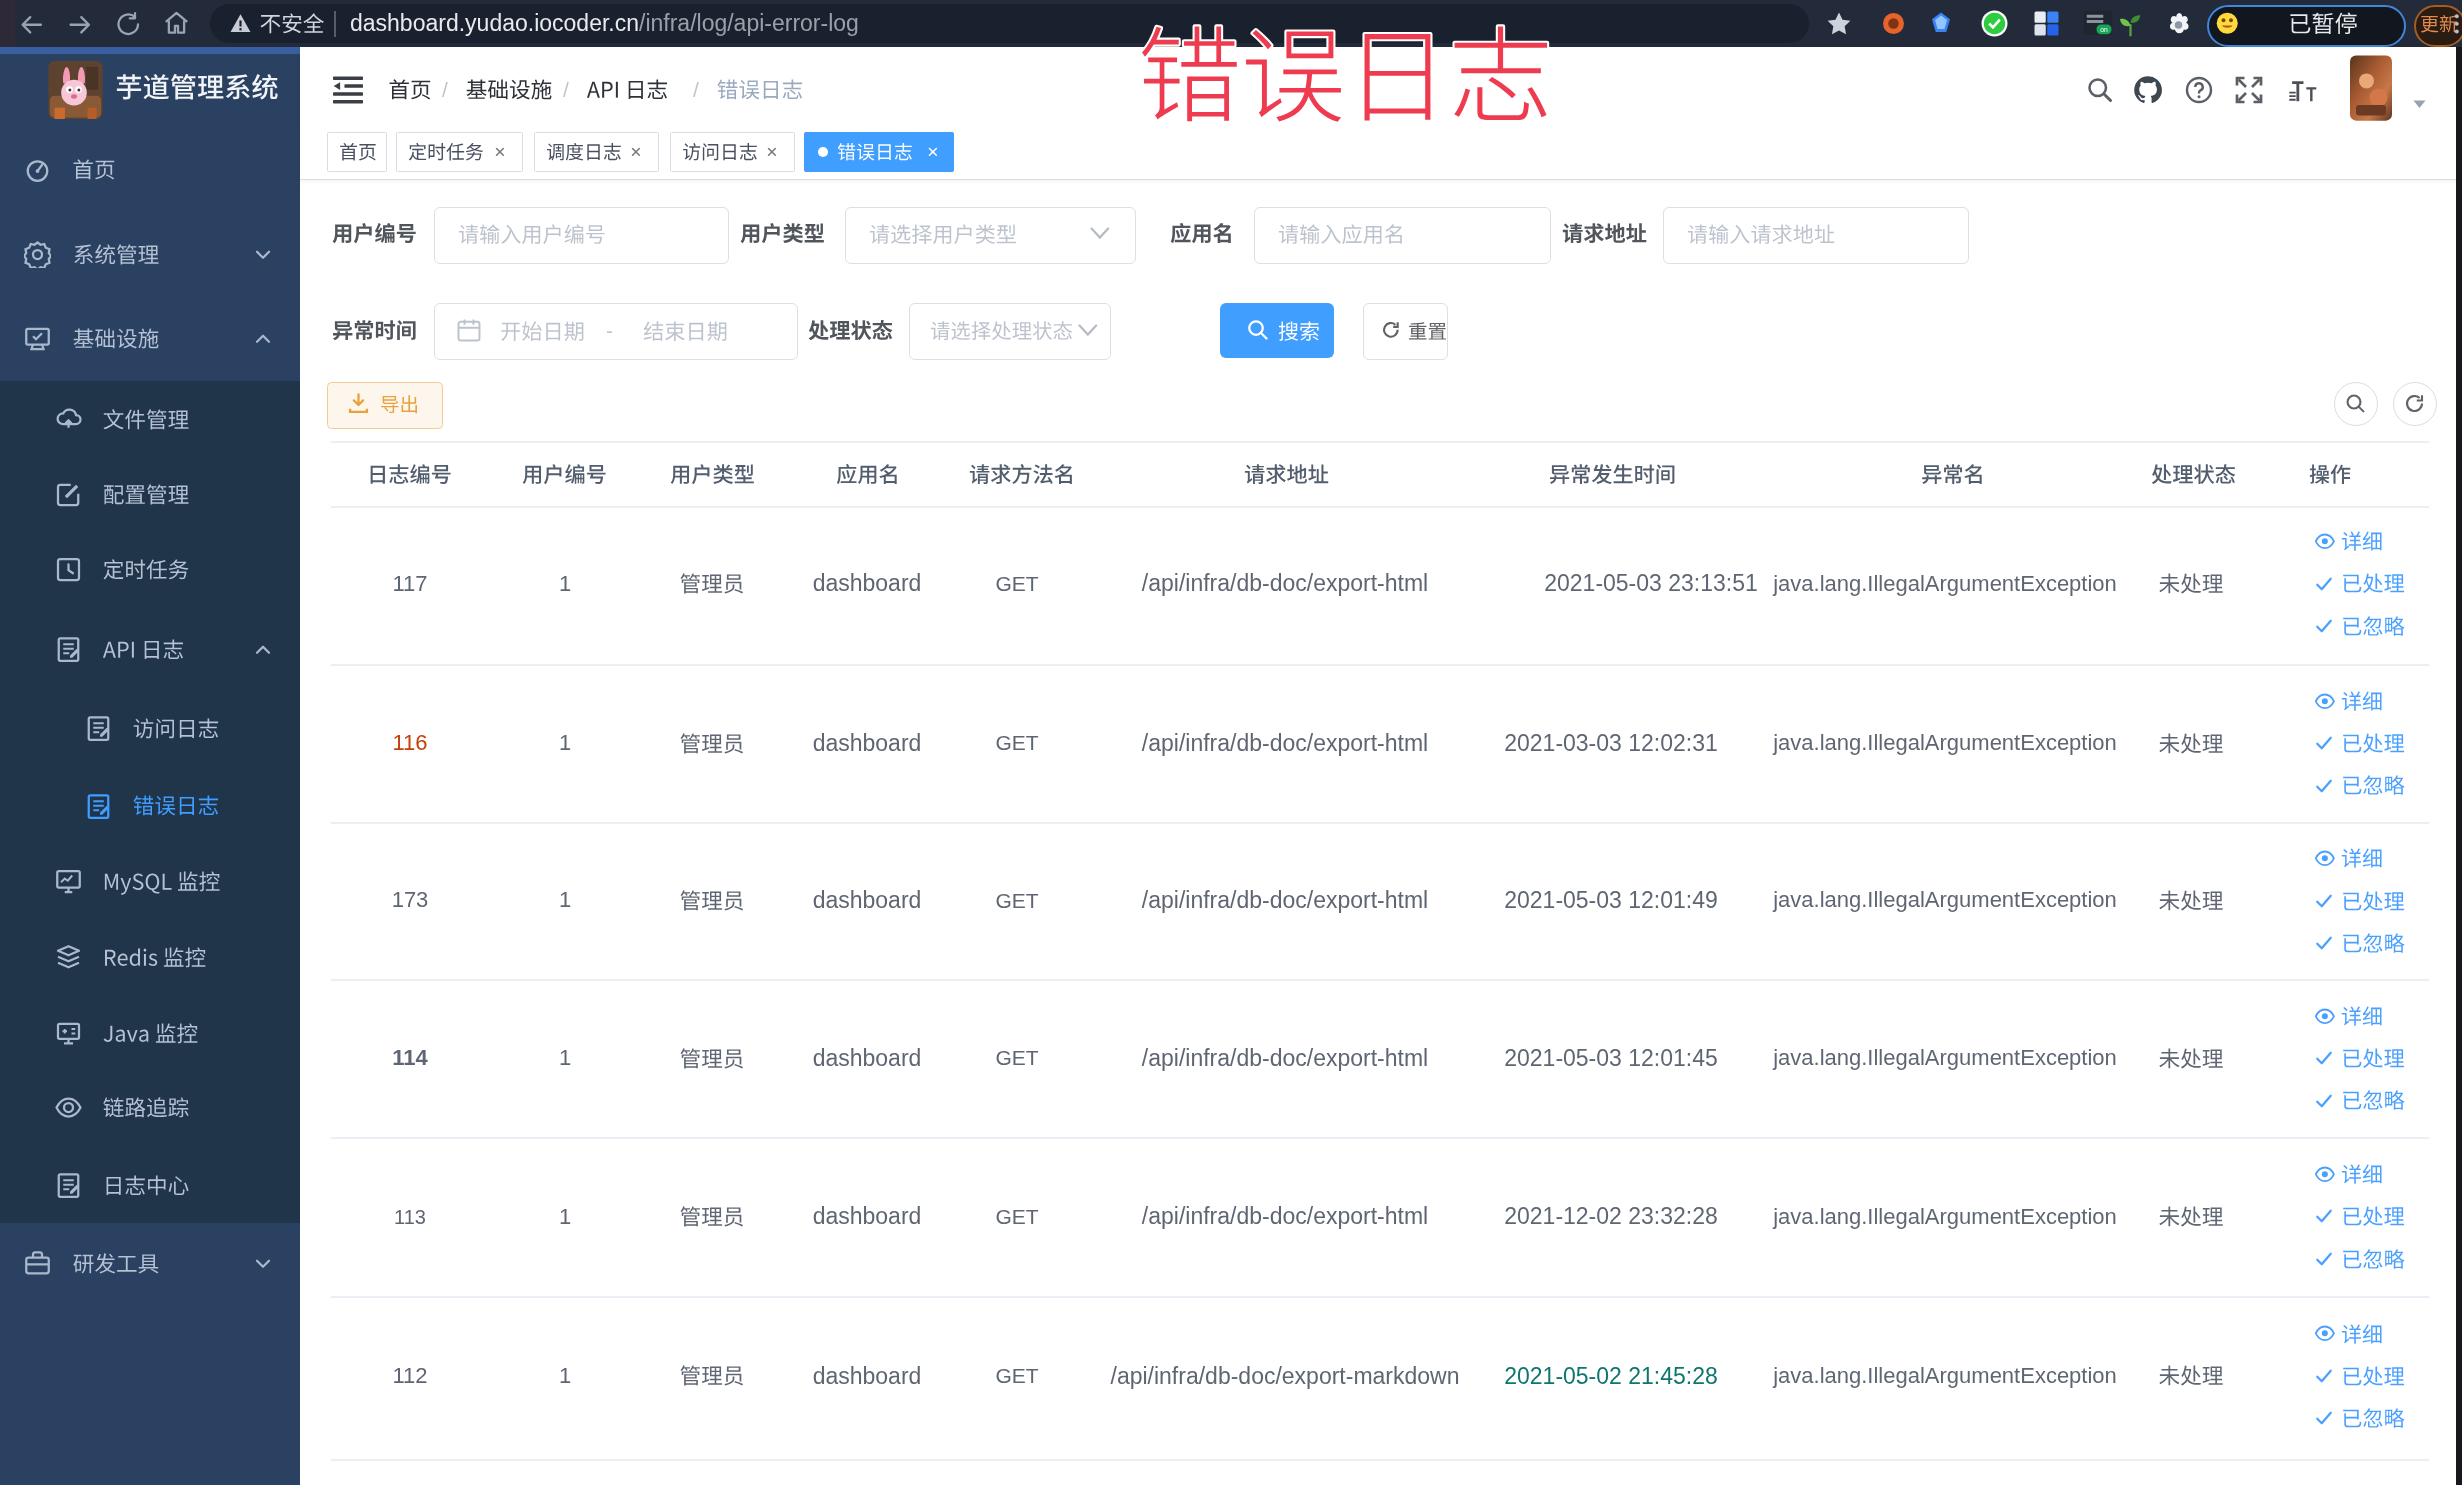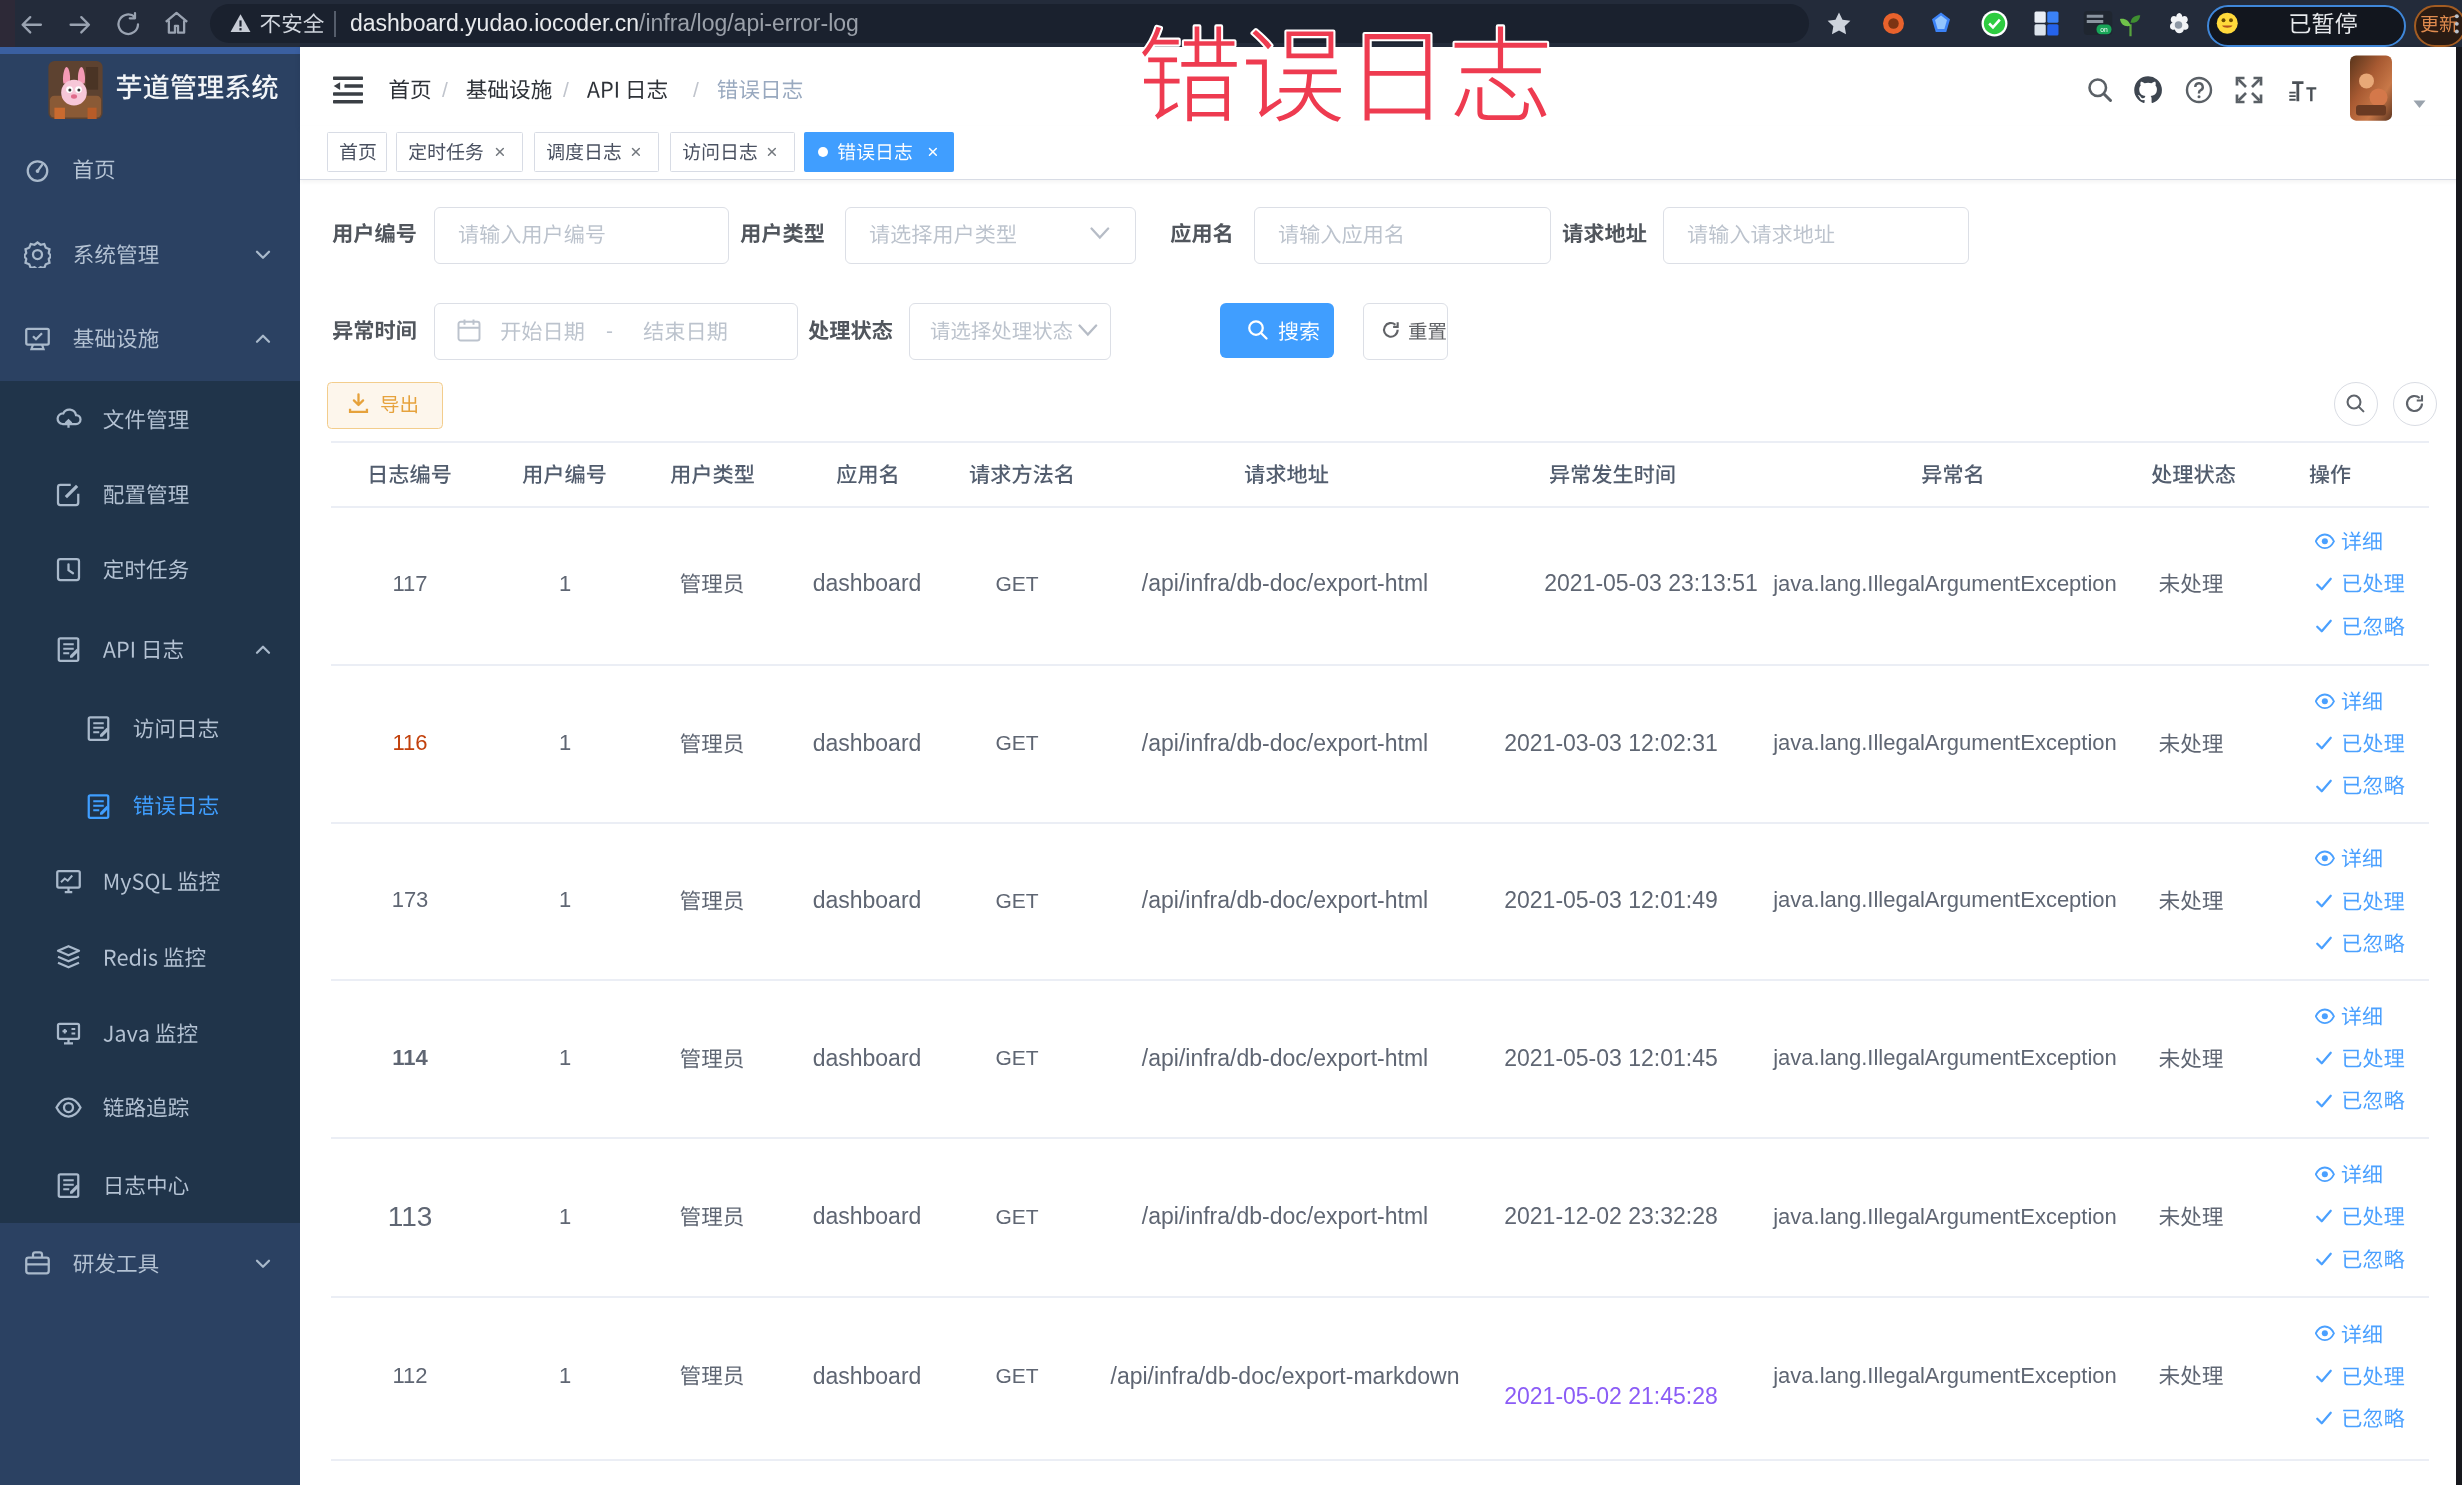--- a/index.html
+++ b/index.html
@@ -1087,21 +1087,21 @@
     <path d="M3 13l6 6L21 5" fill="none" stroke="#4aa0ff" stroke-width="3" stroke-linecap="round" stroke-linejoin="round"></path>
   </svg>
 <svg class="z" style="left:2341px;top:1087px;" width="64" height="26.5" viewBox="0 0 84.0 35.0">
     <g fill="#4aa0ff" transform="translate(0 28.0) scale(0.028 0.028)">
       <use href="#g3" x="0"></use>
       <use href="#g149" x="1000"></use>
       <use href="#g150" x="2000"></use>
     </g>
   </svg>
 <div style="position:absolute;left:331px;top:1137px;width:2098px;height:1.5px;background:#ebeef5;"></div>
-<div style="position:absolute;left:410px;top:1204px;font-family:'Liberation Sans', sans-serif;font-size:28px;line-height:26.5px;font-weight:400;color:#5f6673;white-space:pre;transform:translateX(-50%);">113</div>
+<div style="position:absolute;left:410px;top:1204px;font-family:'Liberation Sans', sans-serif;font-size:20px;line-height:26.5px;font-weight:400;color:#5f6673;white-space:pre;transform:translateX(-50%);">113</div>
 <div style="position:absolute;left:565px;top:1204px;font-family:'Liberation Sans', sans-serif;font-size:22px;line-height:26.5px;font-weight:400;color:#5f6673;white-space:pre;transform:translateX(-50%);">1</div>
 <svg class="z" style="left:679px;top:1203px;" width="66" height="27" viewBox="0 0 87.0 36.2">
     <g fill="#5f6673" transform="translate(0 29.0) scale(0.029 0.029)">
       <use href="#g18" x="0"></use>
       <use href="#g19" x="1000"></use>
       <use href="#g145" x="2000"></use>
     </g>
   </svg>
 <div style="position:absolute;left:867px;top:1203px;font-family:'Liberation Sans', sans-serif;font-size:23px;line-height:27px;font-weight:400;color:#5f6673;white-space:pre;transform:translateX(-50%);">dashboard</div>
 <div style="position:absolute;left:1017px;top:1204px;font-family:'Liberation Sans', sans-serif;font-size:21px;line-height:26px;font-weight:400;color:#5f6673;white-space:pre;transform:translateX(-50%);">GET</div>
@@ -1151,21 +1151,21 @@
 <svg class="z" style="left:679px;top:1362px;" width="66" height="27" viewBox="0 0 87.0 36.2">
     <g fill="#5f6673" transform="translate(0 29.0) scale(0.029 0.029)">
       <use href="#g18" x="0"></use>
       <use href="#g19" x="1000"></use>
       <use href="#g145" x="2000"></use>
     </g>
   </svg>
 <div style="position:absolute;left:867px;top:1363px;font-family:'Liberation Sans', sans-serif;font-size:23px;line-height:27px;font-weight:400;color:#5f6673;white-space:pre;transform:translateX(-50%);">dashboard</div>
 <div style="position:absolute;left:1017px;top:1363px;font-family:'Liberation Sans', sans-serif;font-size:21px;line-height:26px;font-weight:400;color:#5f6673;white-space:pre;transform:translateX(-50%);">GET</div>
 <div style="position:absolute;left:1285px;top:1363px;font-family:'Liberation Sans', sans-serif;font-size:23px;line-height:27px;font-weight:400;color:#5f6673;white-space:pre;transform:translateX(-50%);">/api/infra/db-doc/export-markdown</div>
-<div style="position:absolute;left:1611px;top:1363px;font-family:'Liberation Sans', sans-serif;font-size:23px;line-height:27px;font-weight:400;color:#8b5cf6;white-space:pre;transform:translateX(-50%);margin-top:20px;">2021-05-02 21:45:28</div>
+<div style="position:absolute;left:1611px;top:1363px;font-family:'Liberation Sans', sans-serif;font-size:23px;line-height:27px;font-weight:400;color:#0f766e;white-space:pre;transform:translateX(-50%);">2021-05-02 21:45:28</div>
 <div style="position:absolute;left:1945px;top:1363px;font-family:'Liberation Sans', sans-serif;font-size:22px;line-height:26.5px;font-weight:400;color:#5f6673;white-space:pre;transform:translateX(-50%);">java.lang.IllegalArgumentException</div>
 <svg class="z" style="left:2158px;top:1362px;" width="66" height="27" viewBox="0 0 87.0 36.2">
     <g fill="#5f6673" transform="translate(0 29.0) scale(0.029 0.029)">
       <use href="#g146" x="0"></use>
       <use href="#g110" x="1000"></use>
       <use href="#g19" x="2000"></use>
     </g>
   </svg>
 <svg style="position:absolute;left:2315px;top:1325px;" width="19.7" height="16.7" viewBox="0 0 26 22" xmlns="http://www.w3.org/2000/svg">
     <path d="M1 11C4 5 8 2 13 2s9 3 12 9c-3 6-7 9-12 9s-9-3-12-9z" fill="none" stroke="#4aa0ff" stroke-width="2.4"></path>

